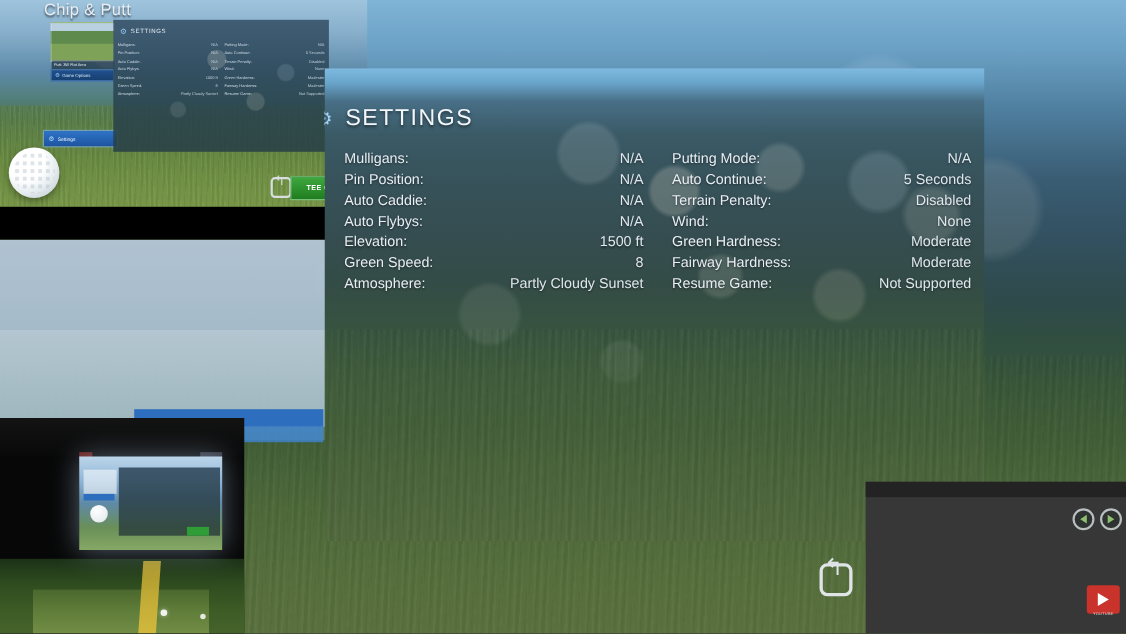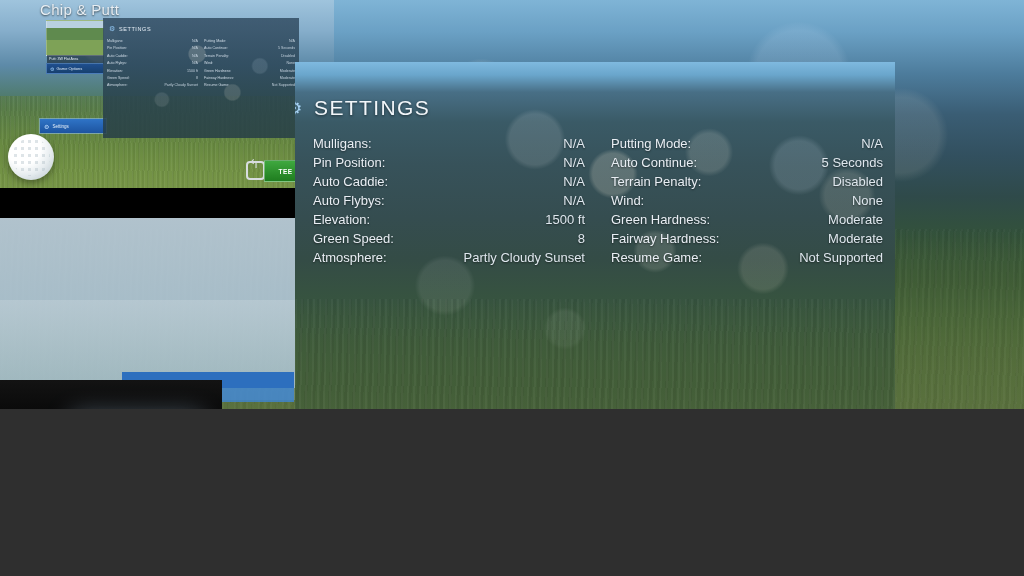--- a/index.html
+++ b/index.html
@@ -2,21 +2,21 @@
 <html><head>
 <meta charset="utf-8">
 <style>
   * { box-sizing: border-box; margin: 0; padding: 0; }
   html, body {
     width: 1024px; height: 576px;
     overflow: hidden;
     background: #2f2f2f;
     font-family: "Liberation Sans", sans-serif;
   }
-  #screen { position: relative; width: 1024px; height: 409px; overflow: hidden; }
+  #screen { position: relative; width: 1024px; height: 576px; overflow: hidden; }
 
   
   .bg-course {
     position: absolute; inset: 0;
     background:
       radial-gradient(circle at 18% 16%, rgba(255,255,255,.10) 0 7%, transparent 8%),
       radial-gradient(circle at 47% 22%, rgba(255,248,230,.16) 0 4%, transparent 5%),
       radial-gradient(circle at 62% 30%, rgba(255,250,235,.13) 0 3.5%, transparent 4.5%),
       radial-gradient(circle at 78% 18%, rgba(220,235,255,.12) 0 5%, transparent 6%),
       radial-gradient(circle at 88% 33%, rgba(255,245,225,.10) 0 4%, transparent 5%),

